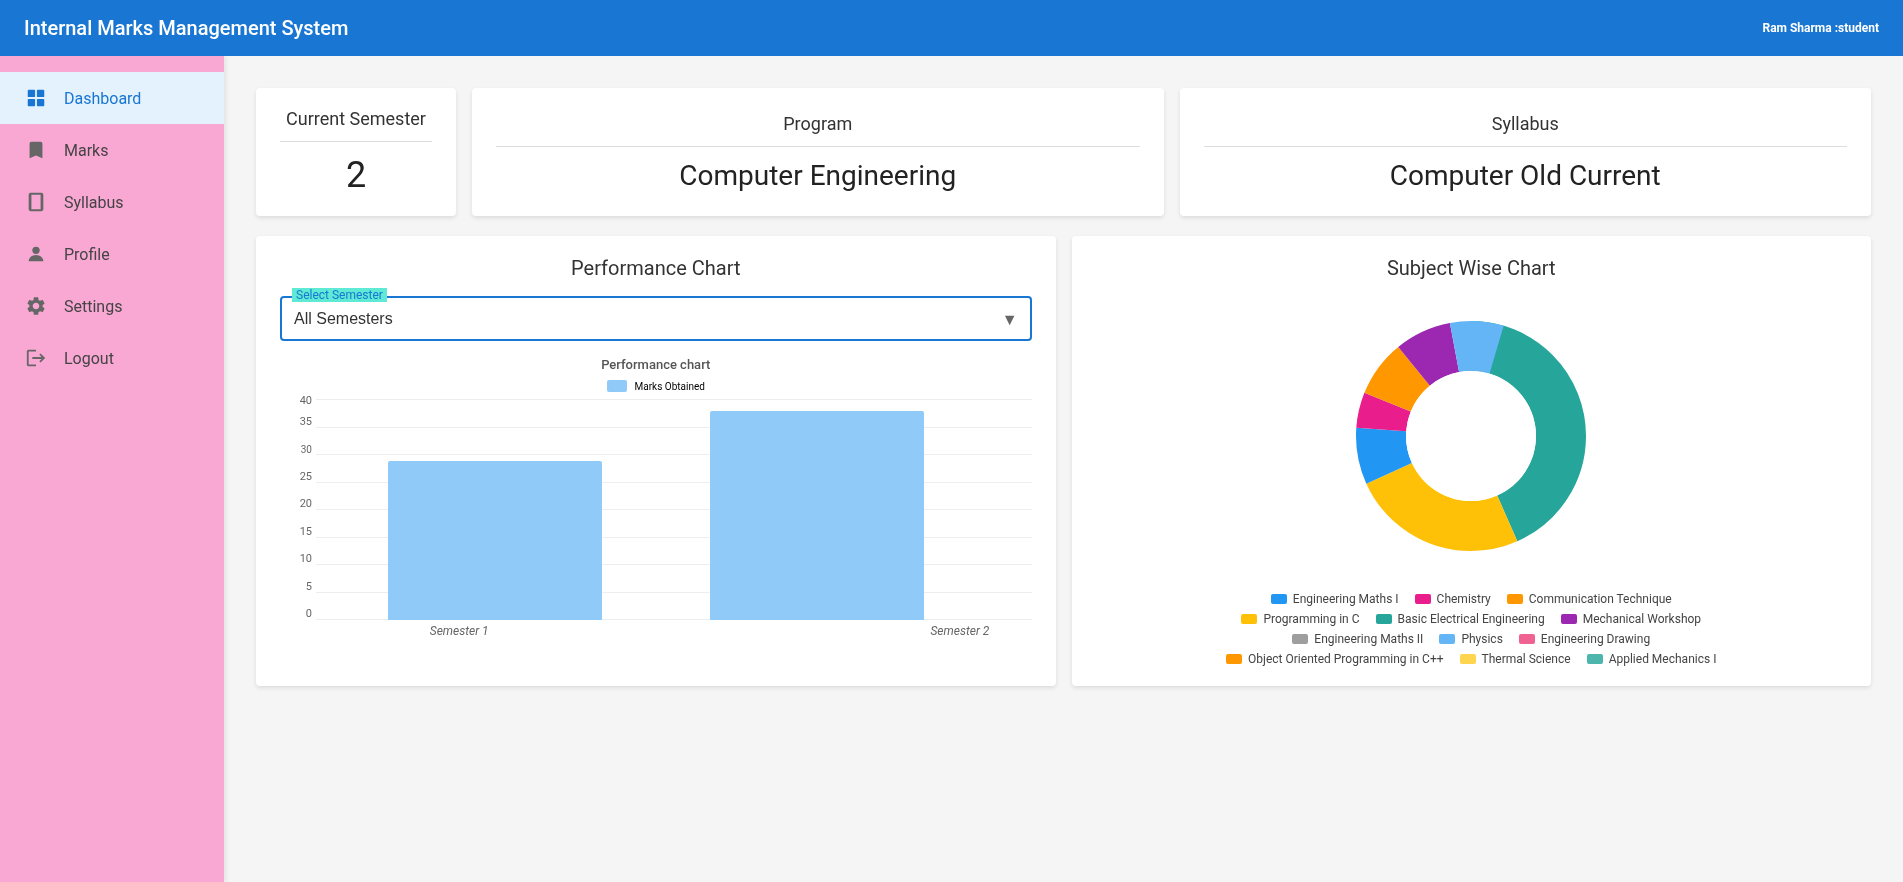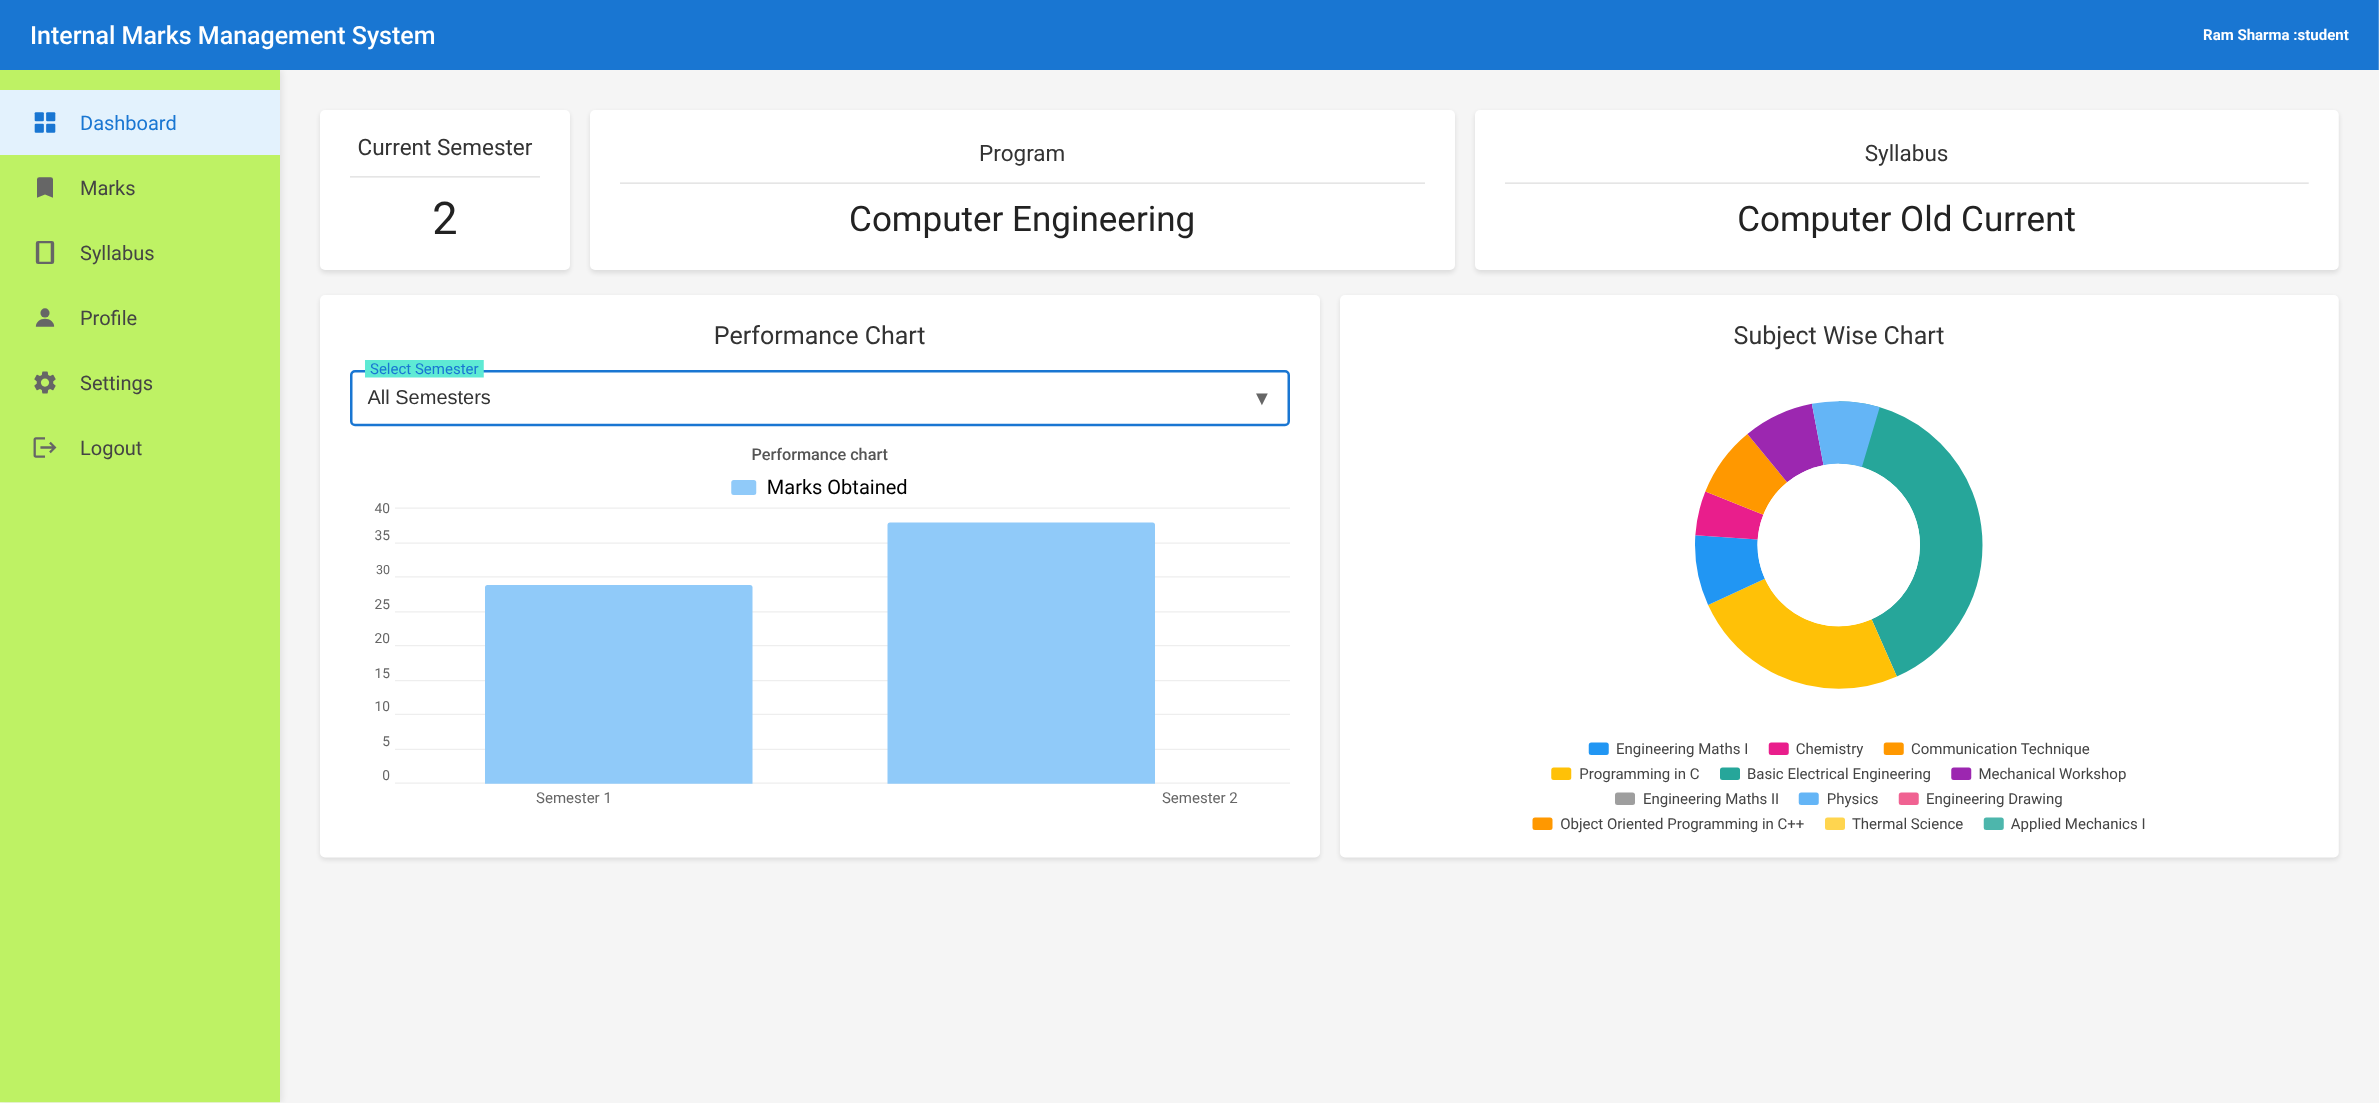--- a/index.html
+++ b/index.html
@@ -19,21 +19,21 @@
     }
     .topbar-title { font-size: 20px; font-weight: 500; }
     .topbar-user { font-size: 12px; font-weight: bold; }
 
     
     .main-layout { display: flex; flex: 1; overflow: hidden; }
 
     
     .sidebar {
       width: 224px;
-      background: #bef264;
+      background: #f9a8d4;
       box-shadow: 2px 0 5px rgba(0,0,0,0.08);
       flex-shrink: 0;
       display: flex;
       flex-direction: column;
       padding-top: 16px;
     }
     .sidebar-item {
       display: flex;
       align-items: center;
       padding: 14px 24px;
@@ -116,21 +116,21 @@
     }
     .select-arrow {
       position: absolute;
       right: 12px;
       top: 50%;
       transform: translateY(-50%);
       pointer-events: none;
       color: #666;
     }
     .bar-chart-title { text-align: center; font-size: 13px; font-weight: 500; color: #555; margin-bottom: 8px; }
-    .bar-chart-legend { display: flex; align-items: center; gap: 8px; justify-content: center; margin-bottom: 8px; font-size: 16px; }
+    .bar-chart-legend { display: flex; align-items: center; gap: 8px; justify-content: center; margin-bottom: 8px; font-size: 10px; }
     .legend-color { width: 20px; height: 12px; border-radius: 2px; }
 
     
     .donut-container { display: flex; flex-direction: column; align-items: center; }
     .donut-legend { display: flex; flex-wrap: wrap; gap: 6px 16px; justify-content: center; margin-top: 16px; max-width: 500px; }
     .legend-item { display: flex; align-items: center; gap: 6px; font-size: 12px; color: #444; }
     .legend-dot { width: 16px; height: 10px; border-radius: 2px; flex-shrink: 0; }
   </style>
 </head>
 <body>
@@ -261,21 +261,21 @@
               <div style="position:absolute;left:0;right:0;bottom:62.5%;height:1px;background:#eee;"></div>
               <div style="position:absolute;left:0;right:0;bottom:75%;height:1px;background:#eee;"></div>
               <div style="position:absolute;left:0;right:0;bottom:87.5%;height:1px;background:#eee;"></div>
               <div style="position:absolute;left:0;right:0;bottom:100%;height:1px;background:#eee;"></div>
 
               <div style="position:absolute;bottom:0;left:10%;width:30%;height:72.5%;background:#90caf9;border-radius:2px 2px 0 0;"></div>
               <div style="position:absolute;bottom:0;left:55%;width:30%;height:95%;background:#90caf9;border-radius:2px 2px 0 0;"></div>
             </div>
           </div>
 
-          <div style="display:flex; padding-left:36px; margin-top:4px;">
+          <div style="display:flex; padding-left:36px; margin-top:4px;font-style:italic;">
             <div style="flex:1; text-align:center; padding-left:10%; font-size:12px; color:#666;">Semester 1</div>
             <div style="flex:1; text-align:center; padding-left:55%; font-size:12px; color:#666; margin-left:-36px;">Semester 2</div>
           </div>
         </div>
       </div>
 
       <div class="chart-card">
         <div class="chart-title">Subject Wise Chart</div>
         <div class="donut-container">
 

